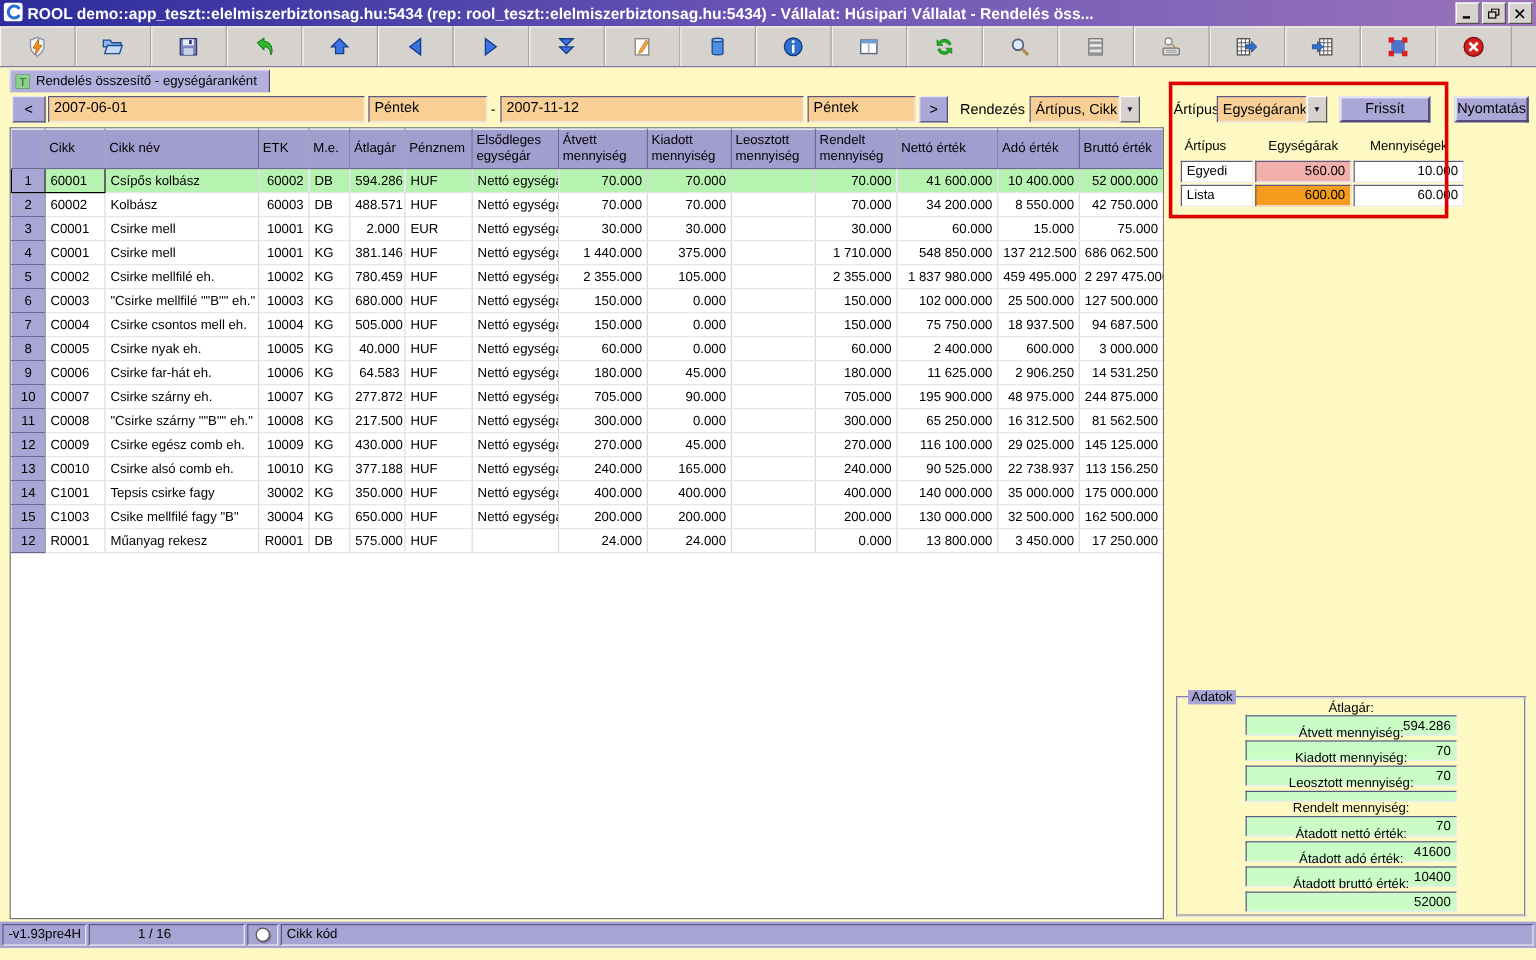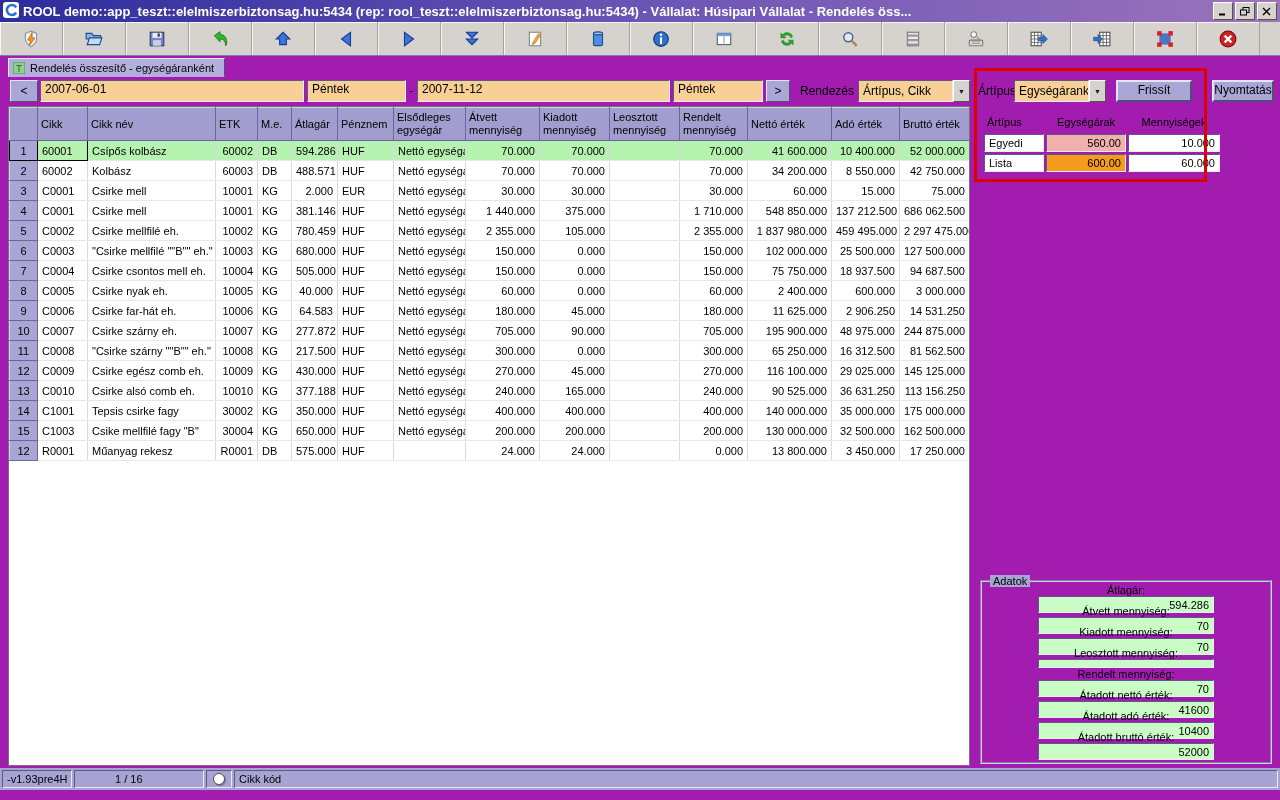--- a/index.html
+++ b/index.html
@@ -1,17 +1,17 @@
 <!DOCTYPE html>
 <html><head>
 <meta charset="utf-8">
 <style>
   html,body{margin:0;padding:0;}
   #app{position:relative;width:1280px;height:800px;overflow:hidden;
-       background:#a21caf;font-family:"Liberation Sans","DejaVu Sans",sans-serif;
+       background:#fef9c3;font-family:"Liberation Sans","DejaVu Sans",sans-serif;
        font-size:11px;color:#000;}
 
   
   .titlebar{position:absolute;left:0;top:0;width:1280px;height:22px;
     background:linear-gradient(90deg,#2c2c9c,#6a55b5,#9b74bb);
     display:flex;align-items:center;gap:4px;padding-left:3px;box-sizing:border-box;}
   .titlebar .apptitle{color:#fff;font-size:13px;font-weight:bold;white-space:nowrap;
     overflow:hidden;flex:1;}
   .winbtns{display:flex;gap:2px;margin-right:3px;}
   .winbtn{width:18px;height:16px;background:#d6d3ce;border:1px solid;
@@ -307,21 +307,21 @@
   </div>
 
   <div class="navbtn" style="left:10px;width:28px;">&lt;</div>
   <div class="datefield peach" style="left:40px;width:264px;">2007-06-01</div>
   <div class="datefield peach" style="left:307px;width:99px;">Péntek</div>
   <div class="flabel" style="left:409px;">-</div>
   <div class="datefield peach" style="left:417px;width:253px;">2007-11-12</div>
   <div class="datefield peach" style="left:673px;width:90px;">Péntek</div>
   <div class="navbtn" style="left:766px;width:24px;">&gt;</div>
   <div class="flabel" style="left:800px;">Rendezés</div>
-  <div class="combo" style="left:858px;width:112px;">
+  <div class="combo" style="left:858px;width:92px;">
     <span class="ctext peach">Ártípus, Cikk</span>
     <span class="cbtn">▼</span>
   </div>
   <div class="flabel" style="left:978px;">Ártípus</div>
   <div class="combo" style="left:1014px;width:92px;">
     <span class="ctext peach">Egységáranként</span>
     <span class="cbtn">▼</span>
   </div>
   <div class="pbtn" style="left:1116px;width:76px;">Frissít</div>
   <div class="pbtn" style="left:1212px;width:62px;">Nyomtatás</div>
@@ -576,21 +576,21 @@
             <td class="data num">10010</td>
             <td class="data">KG</td>
             <td class="data num">377.188</td>
             <td class="data">HUF</td>
             <td class="data">Nettó egységár</td>
             <td class="data num">240.000</td>
             <td class="data num">165.000</td>
             <td class="data num"></td>
             <td class="data num">240.000</td>
             <td class="data num">90 525.000</td>
-            <td class="data num">36 631.250</td>
+            <td class="data num">22 738.937</td>
             <td class="data num">113 156.250</td>
           </tr>
           <tr>
             <td class="rownum">14</td>
             <td class="data">C1001</td>
             <td class="data">Tepsis csirke fagy</td>
             <td class="data num">30002</td>
             <td class="data">KG</td>
             <td class="data num">350.000</td>
             <td class="data">HUF</td>

